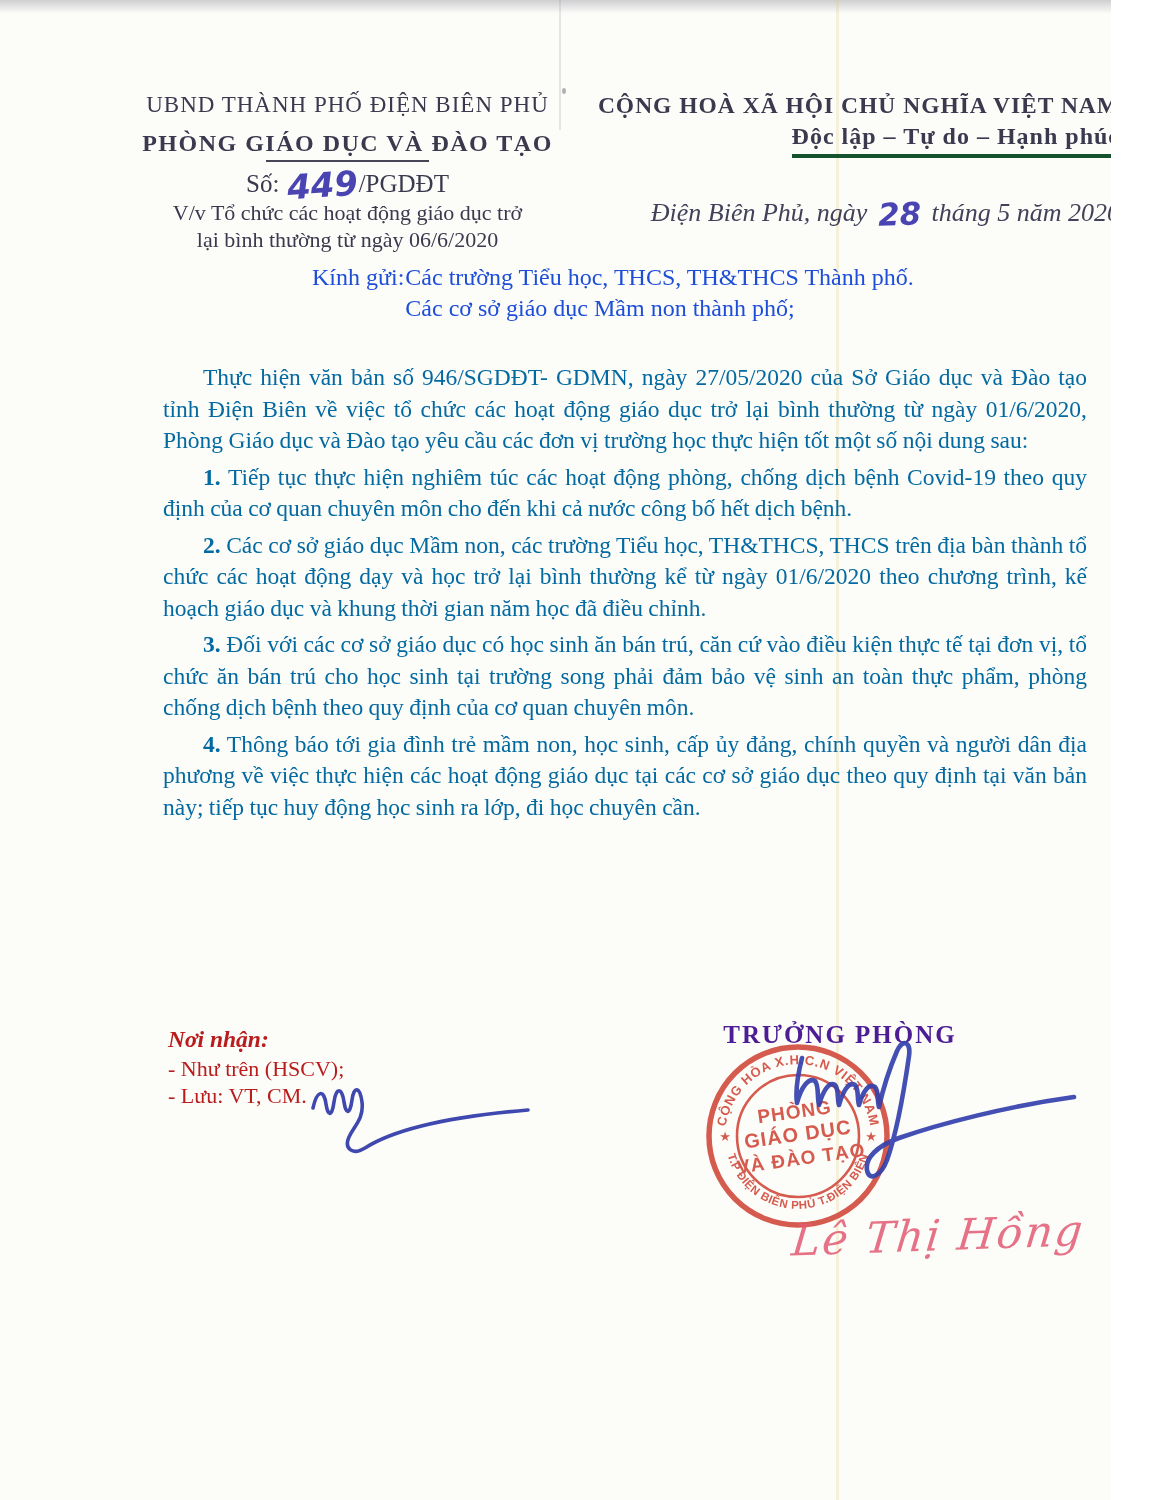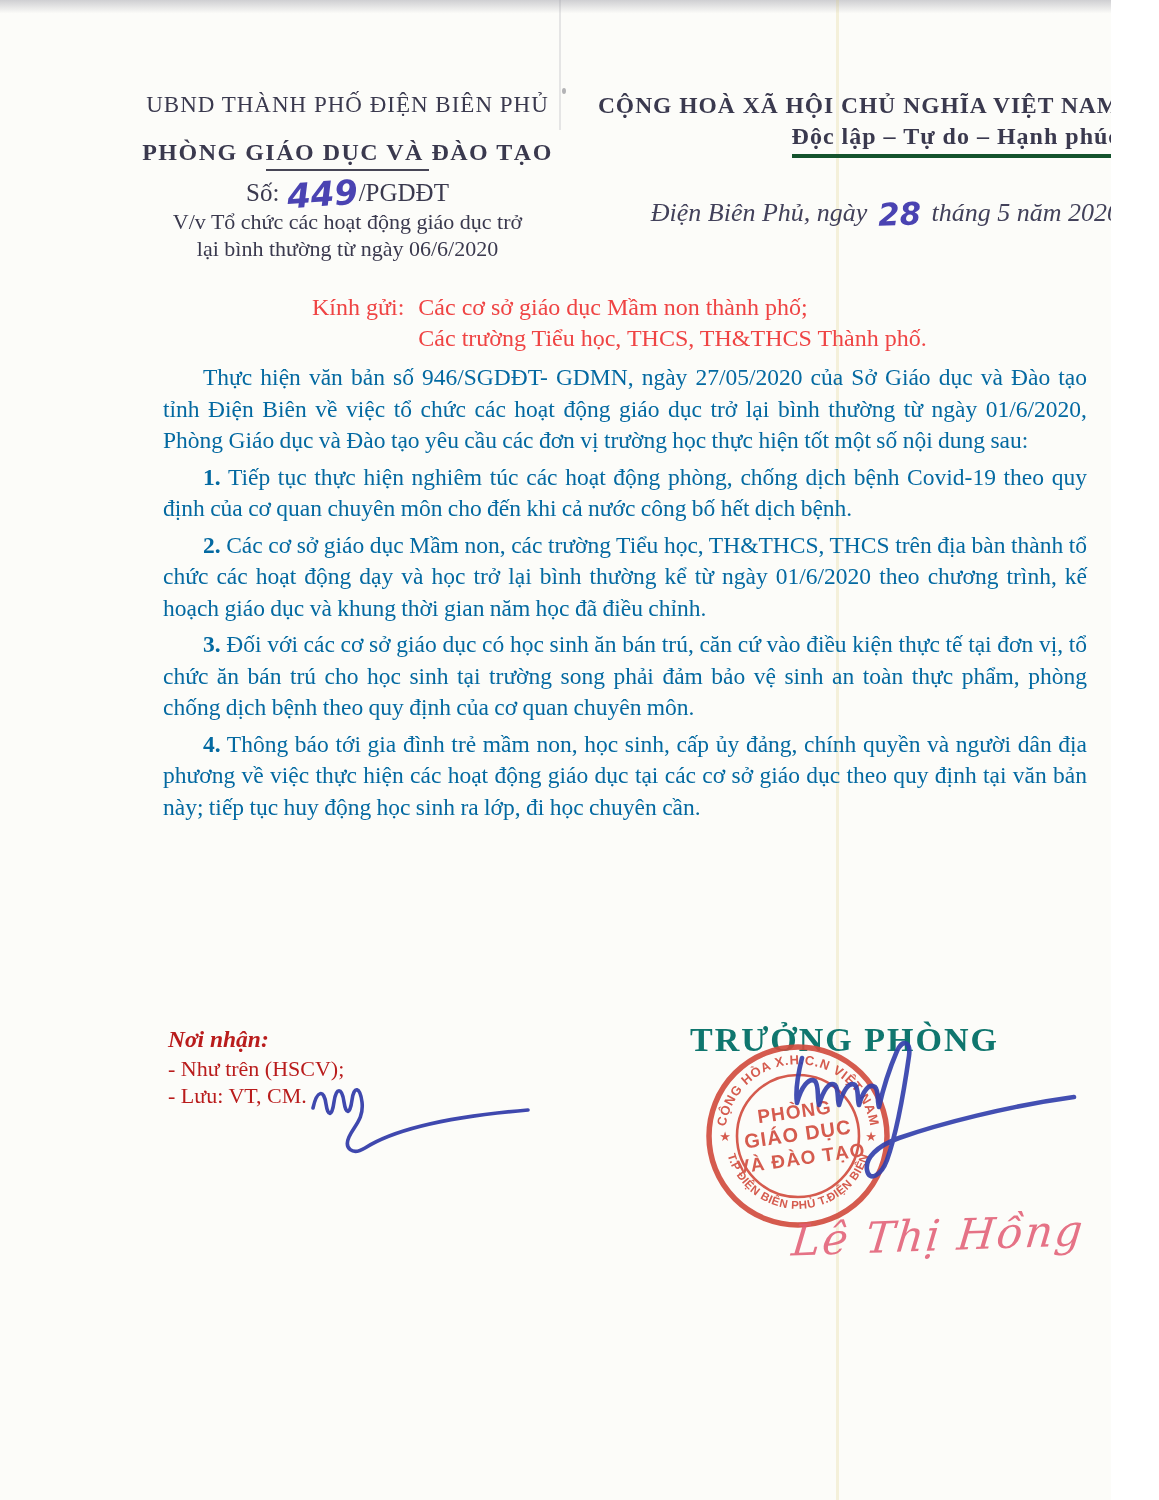--- a/index.html
+++ b/index.html
@@ -12,53 +12,53 @@
     background:linear-gradient(180deg,#cfcfd2 0%, rgba(252,252,249,0) 85%); }
   .fold { position:absolute; top:0; }
   .fold-a { left:836px; width:3px; height:1500px; background:rgba(221,205,128,0.25); }
   .fold-b { left:1147px; width:4px; height:1500px; background:rgba(228,213,148,0.45); }
   .fold-c { left:559px; width:2px; height:130px; background:rgba(150,150,158,0.22); }
   .speck { position:absolute; left:562px; top:88px; width:4px; height:6px; background:rgba(90,90,100,0.45); border-radius:50%; }
 
   
   .hdr-left  { position:absolute; left:85px;  top:92px; width:525px; text-align:center; color:#3a394e; }
   .h-line1 { font-size:23px; letter-spacing:1px; white-space:nowrap; }
-  .h-line2 { font-size:24px; font-weight:bold; letter-spacing:1.5px; margin-top:21px; white-space:nowrap; }
+  .h-line2 { font-size:24px; font-weight:bold; letter-spacing:1.5px; margin-top:12px; white-space:nowrap; }
   .h-underline { width:163px; border-bottom:2.5px solid #474656; margin:3px auto 0; }
   .doc-number { margin-top:8px; font-size:25px; }
   .subject { margin-top:1px; font-size:22px; line-height:27px; }
 
   .hdr-right { position:absolute; left:580px; top:92px; width:540px; text-align:right; color:#3a394e; }
   .n-line1 { font-size:23.5px; font-weight:bold; letter-spacing:1px; white-space:nowrap; }
   .n-line2 { margin-top:4px; }
   .motto-underline { display:inline-block; font-size:24px; font-weight:bold; letter-spacing:1px;
     padding-bottom:4px; border-bottom:4px solid #14532d; }
   .dateline { margin-top:40px; font-style:italic; font-size:26px; color:#42415a; white-space:nowrap; }
 
   .hand { font-family:"DejaVu Sans", sans-serif; font-style:italic; font-weight:bold;
     color:#4a43b2; display:inline-block; }
   .num449 { font-size:34px; transform:rotate(-4deg); margin:0 1px; vertical-align:-5px; line-height:20px; }
   .day28  { font-size:31px; transform:rotate(-2deg); margin:0 4px; vertical-align:-4px; line-height:20px; }
 
   
-  .recipients { position:absolute; left:312px; top:292px; display:flex; gap:14px;
-    font-size:24px; line-height:31px; color:#ef4444; }
+  .recipients { position:absolute; left:312px; top:262px; display:flex; gap:1px;
+    font-size:24px; line-height:31px; color:#1d4ed8; }
 
   
   .body { position:absolute; left:163px; top:362px; width:924px;
     font-size:23.5px; line-height:31.5px; text-align:justify; color:#0369a1;
     word-spacing:-0.5px; }
   .body p { margin:0 0 5px 0; text-indent:40px; }
   .body b { font-weight:bold; }
 
   
   .noi-nhan { position:absolute; left:168px; top:1026px; font-size:22px; line-height:27px; color:#b91c1c; }
   .nn-label { font-weight:bold; font-style:italic; font-size:23.5px; margin-bottom:2px; }
   .truong-phong { position:absolute; left:690px; top:1021px; width:300px; text-align:center;
-    font-size:34px; font-weight:bold; letter-spacing:2px; color:#0f766e; white-space:nowrap; }
+    font-size:25px; font-weight:bold; letter-spacing:2px; color:#4c1d95; white-space:nowrap; }
 
   .stamp-svg { position:absolute; left:700px; top:1038px; width:196px; height:196px; opacity:0.9; }
   .sig-svg { position:absolute; left:768px; top:1040px; width:330px; height:160px; }
   .scribble-svg { position:absolute; left:283px; top:1076px; width:270px; height:85px; }
   .signer-name { position:absolute; left:792px; top:1210px; width:310px;
     font-family:"DejaVu Serif", serif; font-style:italic; font-size:43px; letter-spacing:2px;
     color:#e25b72; transform:rotate(-2deg) skewX(-8deg); opacity:0.85; white-space:nowrap; }
 </style>
 </head>
 <body>
@@ -83,22 +83,22 @@
 
   <div class="hdr-right">
     <div class="n-line1">CỘNG HOÀ XÃ HỘI CHỦ NGHĨA VIỆT NAM</div>
     <div class="n-line2"><span class="motto-underline">Độc lập – Tự do – Hạnh phúc</span></div>
     <div class="dateline"><span>Điện Biên Phủ, ngày</span> <span class="hand day28">28</span> <span>tháng 5 năm 2020</span></div>
   </div>
 
   <div class="recipients">
     <span>Kính gửi:</span>
     <span>
+      <div>Các trường Tiểu học, THCS, TH&amp;THCS Thành phố.</div>
       <div>Các cơ sở giáo dục Mầm non thành phố;</div>
-      <div>Các trường Tiểu học, THCS, TH&amp;THCS Thành phố.</div>
     </span>
   </div>
 
   <div class="body">
     <p>Thực hiện văn bản số 946/SGDĐT- GDMN, ngày 27/05/2020 của Sở Giáo dục và Đào tạo tỉnh Điện Biên về việc tổ chức các hoạt động giáo dục trở lại bình thường từ ngày 01/6/2020, Phòng Giáo dục và Đào tạo yêu cầu các đơn vị trường học thực hiện tốt một số nội dung sau:</p>
     <p><b>1.</b> <span>Tiếp tục thực hiện nghiêm túc các hoạt động phòng, chống dịch bệnh Covid-19 theo quy định của cơ quan chuyên môn cho đến khi cả nước công bố hết dịch bệnh.</span></p>
     <p><b>2.</b> <span>Các cơ sở giáo dục Mầm non, các trường Tiểu học, TH&amp;THCS, THCS trên địa bàn thành tổ chức các hoạt động dạy và học trở lại bình thường kể từ ngày 01/6/2020 theo chương trình, kế hoạch giáo dục và khung thời gian năm học đã điều chỉnh.</span></p>
     <p><b>3.</b> <span>Đối với các cơ sở giáo dục có học sinh ăn bán trú, căn cứ vào điều kiện thực tế tại đơn vị, tổ chức ăn bán trú cho học sinh tại trường song phải đảm bảo vệ sinh an toàn thực phẩm, phòng chống dịch bệnh theo quy định của cơ quan chuyên môn.</span></p>
     <p><b>4.</b> <span>Thông báo tới gia đình trẻ mầm non, học sinh, cấp ủy đảng, chính quyền và người dân địa phương về việc thực hiện các hoạt động giáo dục tại các cơ sở giáo dục theo quy định tại văn bản này; tiếp tục huy động học sinh ra lớp, đi học chuyên cần.</span></p>
   </div>

